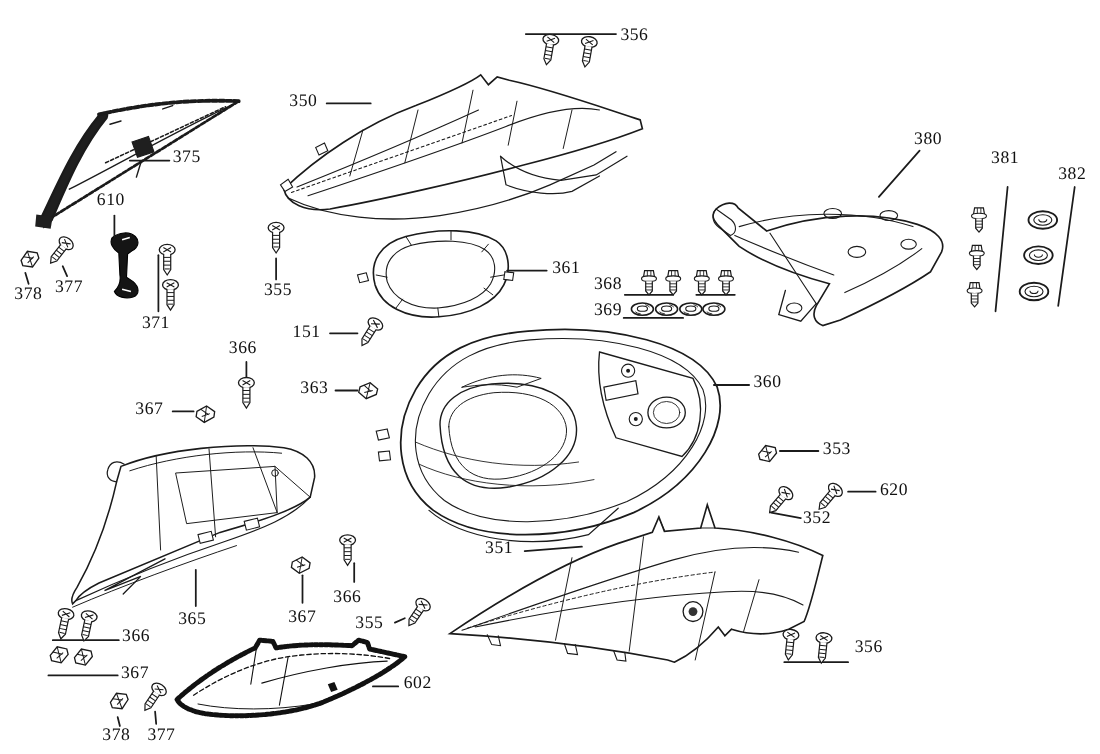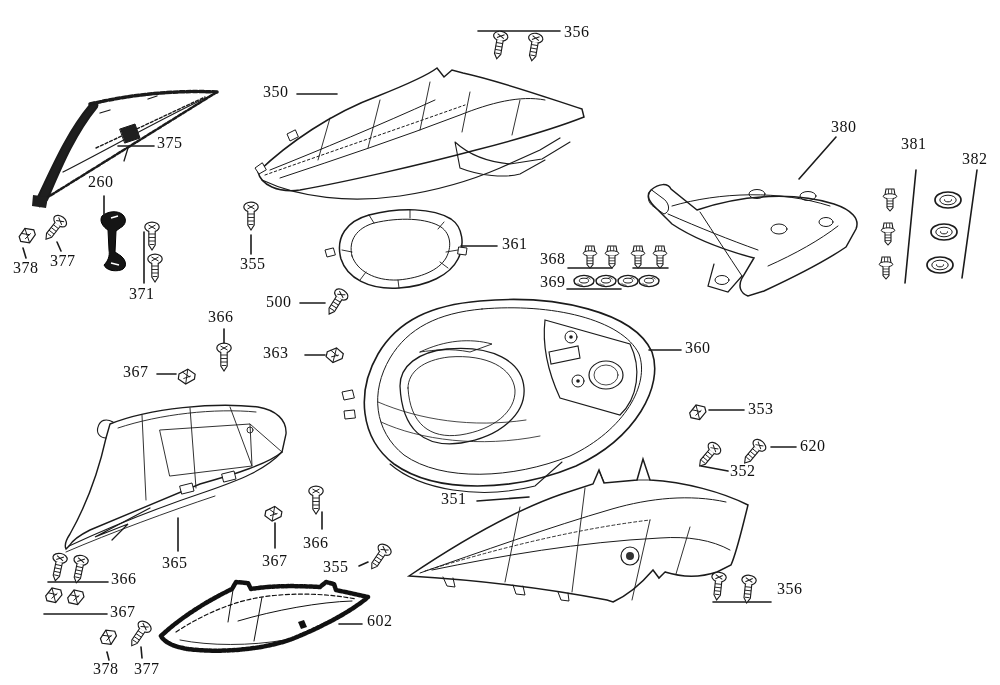--- a/index.html
+++ b/index.html
@@ -246,28 +246,28 @@
     <use href="#screwV" transform="translate(131,620) rotate(34 8 15)"></use>
 
     <use href="#screwV" transform="translate(710,572) rotate(6 8 15)"></use>
     <use href="#screwV" transform="translate(740,575) rotate(6 8 15)"></use>
   </g>
 </svg>
 
 <div class="callout" style="left:564px;top:24px">356</div>
 <div class="callout" style="left:263px;top:84px">350</div>
 <div class="callout" style="left:157px;top:135px">375</div>
-<div class="callout" style="left:88px;top:174px">260</div>
+<div class="callout" style="left:88px;top:174px">610</div>
 <div class="callout" style="left:13px;top:260px">378</div>
 <div class="callout" style="left:50px;top:253px">377</div>
 <div class="callout" style="left:129px;top:286px">371</div>
 <div class="callout" style="left:240px;top:256px">355</div>
-<div class="callout" style="left:266px;top:294px">500</div>
+<div class="callout" style="left:266px;top:294px">151</div>
 <div class="callout" style="left:208px;top:309px">366</div>
-<div class="callout" style="left:263px;top:345px">363</div>
+<div class="callout" style="left:273px;top:345px">363</div>
 <div class="callout" style="left:123px;top:364px">367</div>
 <div class="callout" style="left:502px;top:236px">361</div>
 <div class="callout" style="left:540px;top:251px">368</div>
 <div class="callout" style="left:540px;top:274px">369</div>
 <div class="callout" style="left:831px;top:119px">380</div>
 <div class="callout" style="left:901px;top:136px">381</div>
 <div class="callout" style="left:962px;top:151px">382</div>
 <div class="callout" style="left:685px;top:340px">360</div>
 <div class="callout" style="left:748px;top:401px">353</div>
 <div class="callout" style="left:800px;top:438px">620</div>

